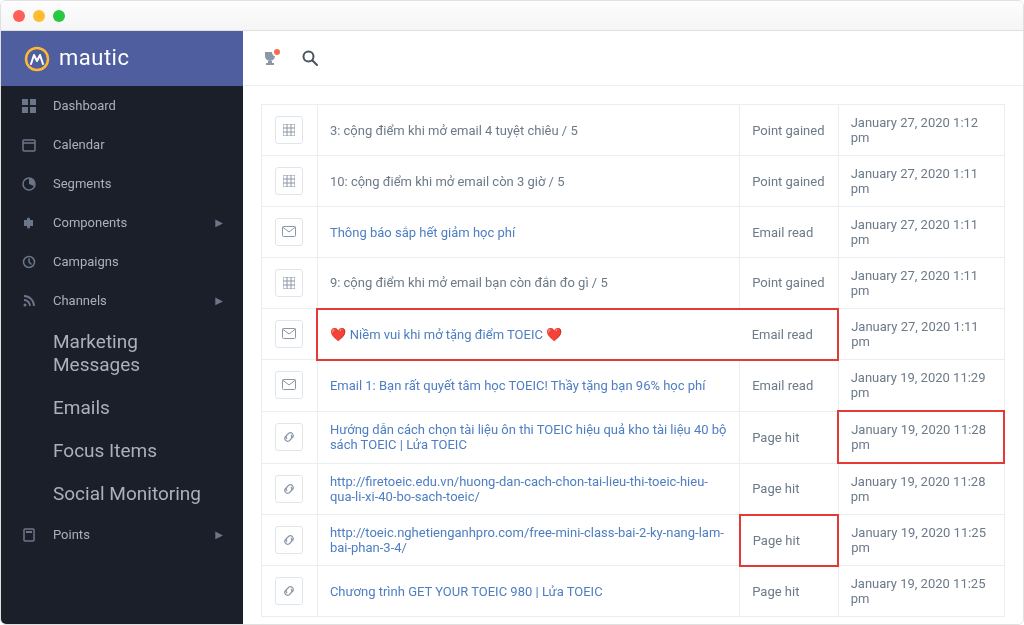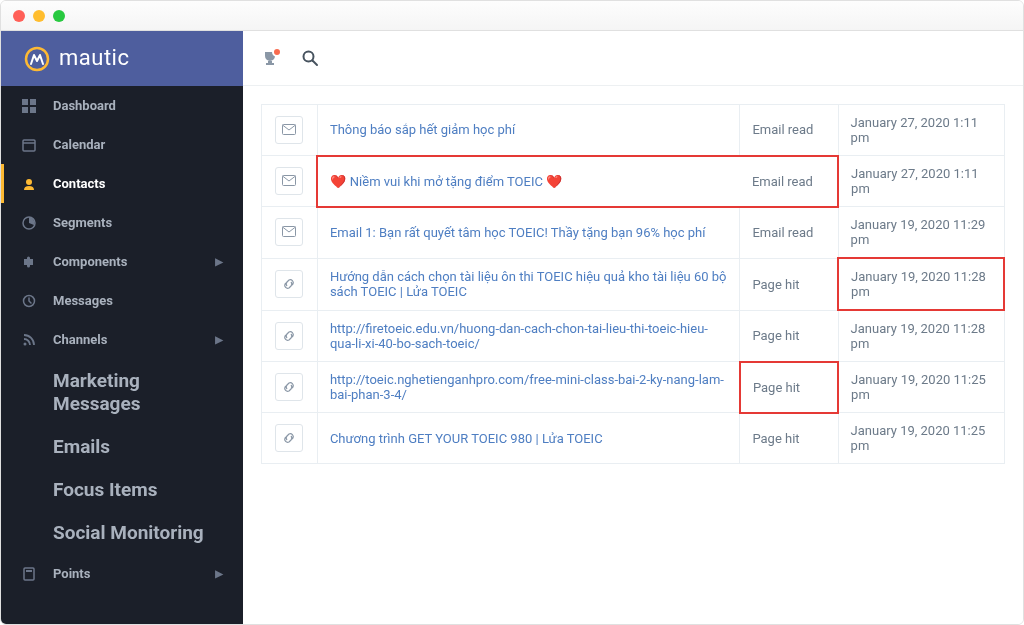--- a/index.html
+++ b/index.html
@@ -6,21 +6,21 @@
     body { font-family: -apple-system, BlinkMacSystemFont, "Segoe UI", Roboto, sans-serif; font-size: 13px; background: #fff; color: #47535f; }
     .window { width: 1024px; height: 625px; border: 1px solid #e0e0e0; border-radius: 6px; overflow: hidden; position: relative; display: flex; flex-direction: column; }
     .titlebar { height: 30px; background: linear-gradient(#fdfdfd, #f5f5f5); border-bottom: 1px solid #e0e0e0; display: flex; align-items: center; padding: 0 12px; gap: 8px; }
     .dot { width: 12px; height: 12px; border-radius: 50%; }
     .dot.r { background: #ff5f57; } .dot.y { background: #ffbd2e; } .dot.g { background: #28c940; }
     .container { flex: 1; display: flex; overflow: hidden; }
     .sidebar { width: 242px; background: #1b1f29; color: #a9b1bd; display: flex; flex-direction: column; }
     .brand { height: 55px; background: #4e5e9e; display: flex; align-items: center; padding: 0 22px; }
     .brand-logo { display: flex; gap: 8px; }
     .brand-name { color: #fff; font-size: 22px; font-weight: 400; letter-spacing: 0.5px; }
-    .nav { flex: 1; overflow: hidden; font-weight: bold; }
+    .nav { flex: 1; overflow: hidden; }
     .nav-item { display: flex; align-items: center; padding: 12px 20px; gap: 16px; cursor: pointer; color: #a9b1bd; position: relative; }
     .nav-item.active { color: #fff; }
     .nav-item.active::before { content: ""; position: absolute; left: 0; top: 0; bottom: 0; width: 3px; background: #fdb933; }
     .nav-item .icon { width: 16px; display: inline-flex; justify-content: center; color: #6c7689; }
     .nav-item.active .icon { color: #fdb933; }
     .nav-item .chev { margin-left: auto; color: #6c7689; font-size: 10px; }
     .sub-item { padding: 10px 20px 10px 52px; color: #a9b1bd; cursor: pointer; font-size: 19px; }
     .main { flex: 1; display: flex; flex-direction: column; background: #fff; }
     .topbar { height: 55px; border-bottom: 1px solid #edf0f2; display: flex; align-items: center; padding: 0 18px; gap: 22px; }
     .notif { position: relative; display: inline-flex; }
@@ -73,29 +73,20 @@
         </div>
         <div class="nav-item">
           <span class="icon">
               <svg width="14" height="14" viewBox="0 0 14 14">
                 <rect x="1" y="2" width="12" height="11" rx="1" fill="none" stroke="currentColor" stroke-width="1.5"></rect>
                 <line x1="1" y1="5" x2="13" y2="5" stroke="currentColor" stroke-width="1.5"></line>
               </svg>
             </span>
           <span>Calendar</span>
         </div>
-        <div class="nav-item active">
-          <span class="icon">
-              <svg width="14" height="14" viewBox="0 0 14 14">
-                <circle cx="7" cy="5" r="3" fill="currentColor"></circle>
-                <path d="M2 13 Q2 9 7 9 Q12 9 12 13 Z" fill="currentColor"></path>
-              </svg>
-            </span>
-          <span>Contacts</span>
-        </div>
         <div class="nav-item">
           <span class="icon">
               <svg width="14" height="14" viewBox="0 0 14 14">
                 <circle cx="7" cy="7" r="6" fill="none" stroke="currentColor" stroke-width="1.5"></circle>
                 <path d="M7 7 L7 1 A6 6 0 0 1 12 9 Z" fill="currentColor"></path>
               </svg>
             </span>
           <span>Segments</span>
         </div>
         <div class="nav-item">
@@ -107,21 +98,21 @@
           <span>Components</span>
           <span class="chev">▶</span>
         </div>
         <div class="nav-item">
           <span class="icon">
               <svg width="14" height="14" viewBox="0 0 14 14">
                 <circle cx="7" cy="7" r="5.5" fill="none" stroke="currentColor" stroke-width="1.5"></circle>
                 <path d="M7 4 V7 L9 9" fill="none" stroke="currentColor" stroke-width="1.5" stroke-linecap="round"></path>
               </svg>
             </span>
-          <span>Messages</span>
+          <span>Campaigns</span>
         </div>
         <div class="nav-item">
           <span class="icon">
               <svg width="14" height="14" viewBox="0 0 14 14">
                 <circle cx="3" cy="11" r="1.5" fill="currentColor"></circle>
                 <path d="M2 6 a6 6 0 0 1 6 6" fill="none" stroke="currentColor" stroke-width="1.8"></path>
                 <path d="M2 2 a10 10 0 0 1 10 10" fill="none" stroke="currentColor" stroke-width="1.8"></path>
               </svg>
             </span>
           <span>Channels</span>
@@ -157,31 +148,73 @@
               <circle cx="7.5" cy="7.5" r="5" fill="none" stroke="#47535f" stroke-width="2"></circle>
               <line x1="11.5" y1="11.5" x2="16" y2="16" stroke="#47535f" stroke-width="2" stroke-linecap="round"></line>
             </svg>
         </span>
       </div>
       <div class="content">
         <table>
           <tbody id="tbody">
               <tr>
                 <td class="iconcell"><span class="tile">
+                    <svg width="12" height="12" viewBox="0 0 12 12">
+                      <rect x="0" y="0" width="12" height="12" rx="1" fill="none" stroke="currentColor"></rect>
+                      <line x1="4" y1="0" x2="4" y2="12" stroke="currentColor"></line>
+                      <line x1="8" y1="0" x2="8" y2="12" stroke="currentColor"></line>
+                      <line x1="0" y1="4" x2="12" y2="4" stroke="currentColor"></line>
+                      <line x1="0" y1="8" x2="12" y2="8" stroke="currentColor"></line>
+                    </svg>
+                  </span></td>
+                <td class="desc">3: cộng điểm khi mở email 4 tuyệt chiêu / 5</td>
+                <td class="type">Point gained</td>
+                <td class="date">January 27, 2020 1:12 pm</td>
+              </tr>
+              <tr>
+                <td class="iconcell"><span class="tile">
+                    <svg width="12" height="12" viewBox="0 0 12 12">
+                      <rect x="0" y="0" width="12" height="12" rx="1" fill="none" stroke="currentColor"></rect>
+                      <line x1="4" y1="0" x2="4" y2="12" stroke="currentColor"></line>
+                      <line x1="8" y1="0" x2="8" y2="12" stroke="currentColor"></line>
+                      <line x1="0" y1="4" x2="12" y2="4" stroke="currentColor"></line>
+                      <line x1="0" y1="8" x2="12" y2="8" stroke="currentColor"></line>
+                    </svg>
+                  </span></td>
+                <td class="desc">10: cộng điểm khi mở email còn 3 giờ / 5</td>
+                <td class="type">Point gained</td>
+                <td class="date">January 27, 2020 1:11 pm</td>
+              </tr>
+              <tr>
+                <td class="iconcell"><span class="tile">
                     <svg width="14" height="12" viewBox="0 0 14 12">
                       <rect x="0.5" y="0.5" width="13" height="10" rx="1" fill="none" stroke="currentColor"></rect>
                       <path d="M0.5 1 L7 6 L13.5 1" fill="none" stroke="currentColor"></path>
                     </svg>
                   </span></td>
                 <td class="desc link">Thông báo sắp hết giảm học phí</td>
                 <td class="type">Email read</td>
                 <td class="date">January 27, 2020 1:11 pm</td>
               </tr>
               <tr>
                 <td class="iconcell"><span class="tile">
+                    <svg width="12" height="12" viewBox="0 0 12 12">
+                      <rect x="0" y="0" width="12" height="12" rx="1" fill="none" stroke="currentColor"></rect>
+                      <line x1="4" y1="0" x2="4" y2="12" stroke="currentColor"></line>
+                      <line x1="8" y1="0" x2="8" y2="12" stroke="currentColor"></line>
+                      <line x1="0" y1="4" x2="12" y2="4" stroke="currentColor"></line>
+                      <line x1="0" y1="8" x2="12" y2="8" stroke="currentColor"></line>
+                    </svg>
+                  </span></td>
+                <td class="desc">9: cộng điểm khi mở email bạn còn đắn đo gì / 5</td>
+                <td class="type">Point gained</td>
+                <td class="date">January 27, 2020 1:11 pm</td>
+              </tr>
+              <tr>
+                <td class="iconcell"><span class="tile">
                     <svg width="14" height="12" viewBox="0 0 14 12">
                       <rect x="0.5" y="0.5" width="13" height="10" rx="1" fill="none" stroke="currentColor"></rect>
                       <path d="M0.5 1 L7 6 L13.5 1" fill="none" stroke="currentColor"></path>
                     </svg>
                   </span></td>
                 <td class="desc link hl-td-desc">❤️ Niềm vui khi mở tặng điểm TOEIC ❤️</td>
                 <td class="type hl-td-type">Email read</td>
                 <td class="date">January 27, 2020 1:11 pm</td>
               </tr>
               <tr>
@@ -194,21 +227,21 @@
                 <td class="desc link">Email 1: Bạn rất quyết tâm học TOEIC! Thầy tặng bạn 96% học phí</td>
                 <td class="type">Email read</td>
                 <td class="date">January 19, 2020 11:29 pm</td>
               </tr>
               <tr>
                 <td class="iconcell"><span class="tile">
                     <svg width="14" height="14" viewBox="0 0 14 14">
                       <path d="M5 9 a3 3 0 0 1 0-4 l2-2 a3 3 0 0 1 4 4 l-1 1 M9 5 a3 3 0 0 1 0 4 l-2 2 a3 3 0 0 1 -4 -4 l1-1" fill="none" stroke="currentColor" stroke-width="1.2"></path>
                     </svg>
                   </span></td>
-                <td class="desc link">Hướng dẫn cách chọn tài liệu ôn thi TOEIC hiệu quả kho tài liệu 60 bộ sách TOEIC | Lửa TOEIC</td>
+                <td class="desc link">Hướng dẫn cách chọn tài liệu ôn thi TOEIC hiệu quả kho tài liệu 40 bộ sách TOEIC | Lửa TOEIC</td>
                 <td class="type">Page hit</td>
                 <td class="date hl-red">January 19, 2020 11:28 pm</td>
               </tr>
               <tr>
                 <td class="iconcell"><span class="tile">
                     <svg width="14" height="14" viewBox="0 0 14 14">
                       <path d="M5 9 a3 3 0 0 1 0-4 l2-2 a3 3 0 0 1 4 4 l-1 1 M9 5 a3 3 0 0 1 0 4 l-2 2 a3 3 0 0 1 -4 -4 l1-1" fill="none" stroke="currentColor" stroke-width="1.2"></path>
                     </svg>
                   </span></td>
                 <td class="desc link">http://firetoeic.edu.vn/huong-dan-cach-chon-tai-lieu-thi-toeic-hieu-qua-li-xi-40-bo-sach-toeic/</td>

